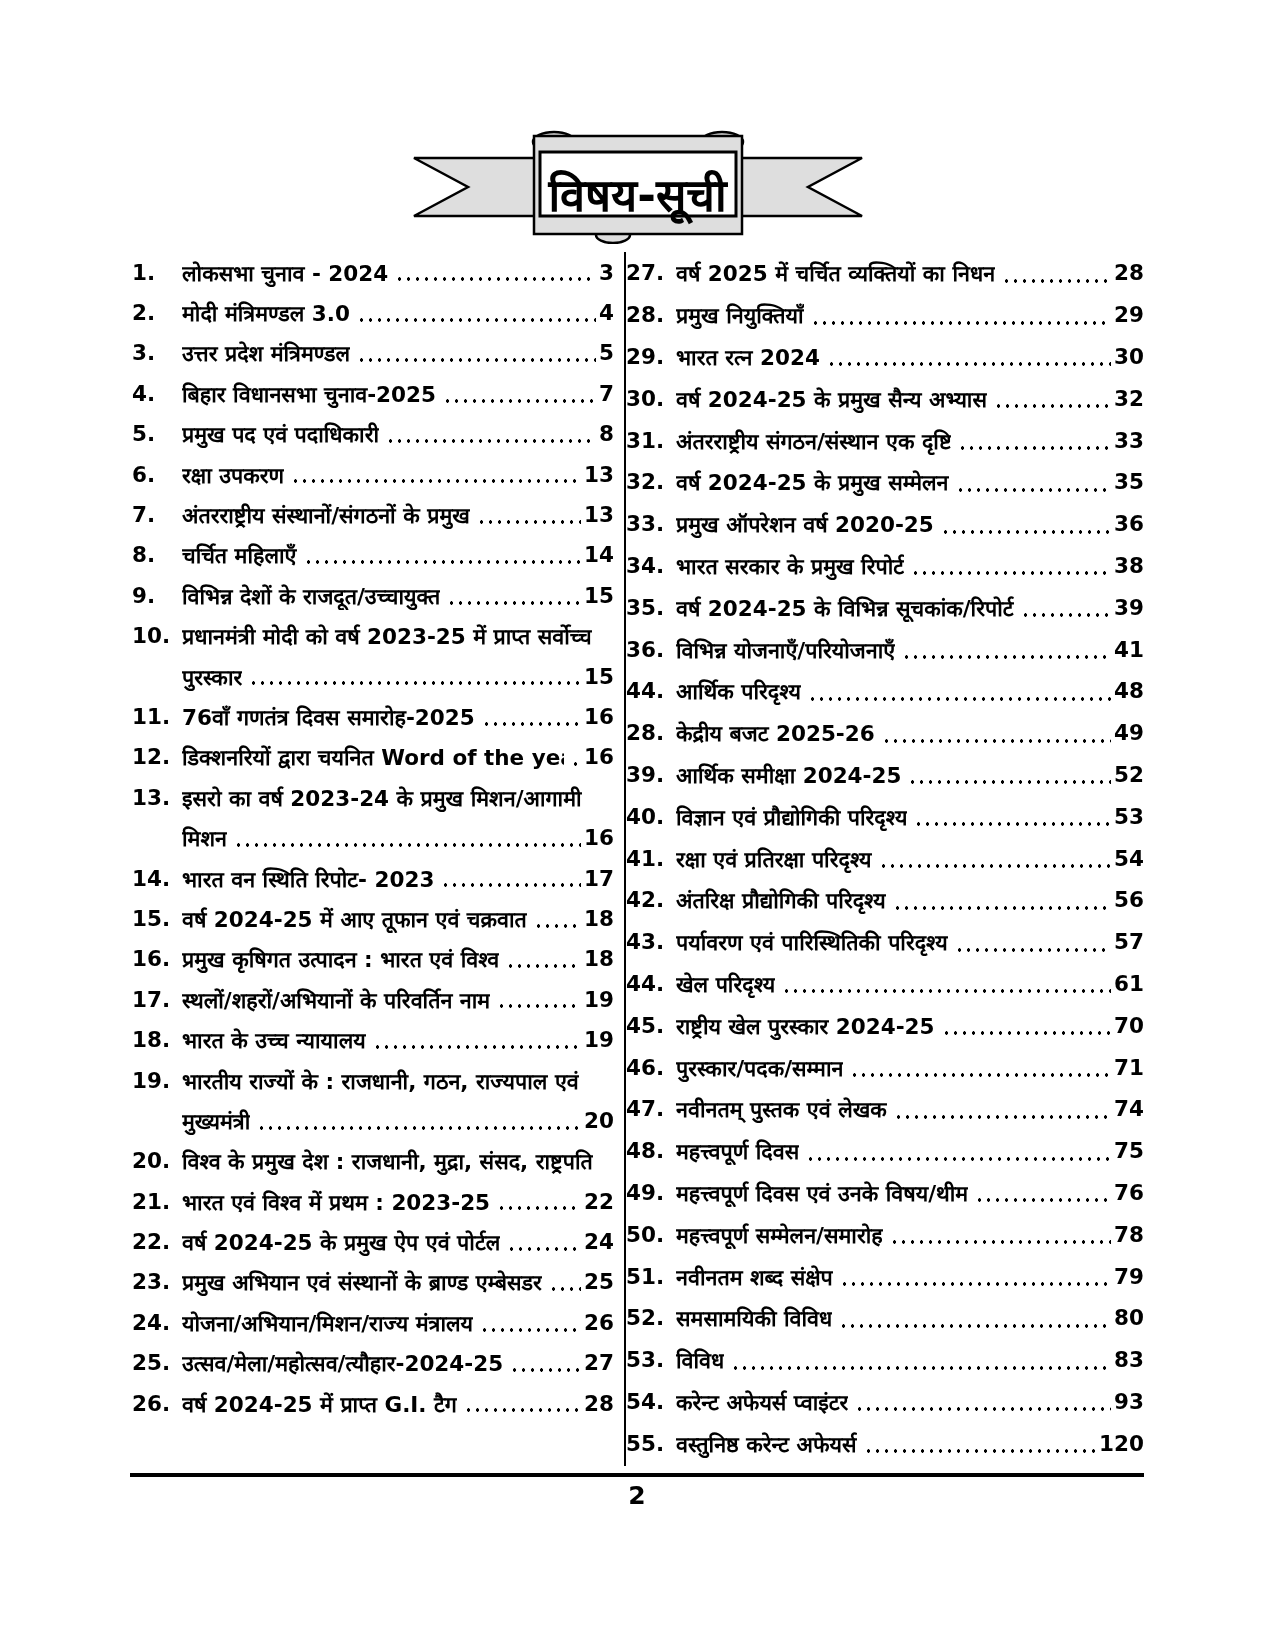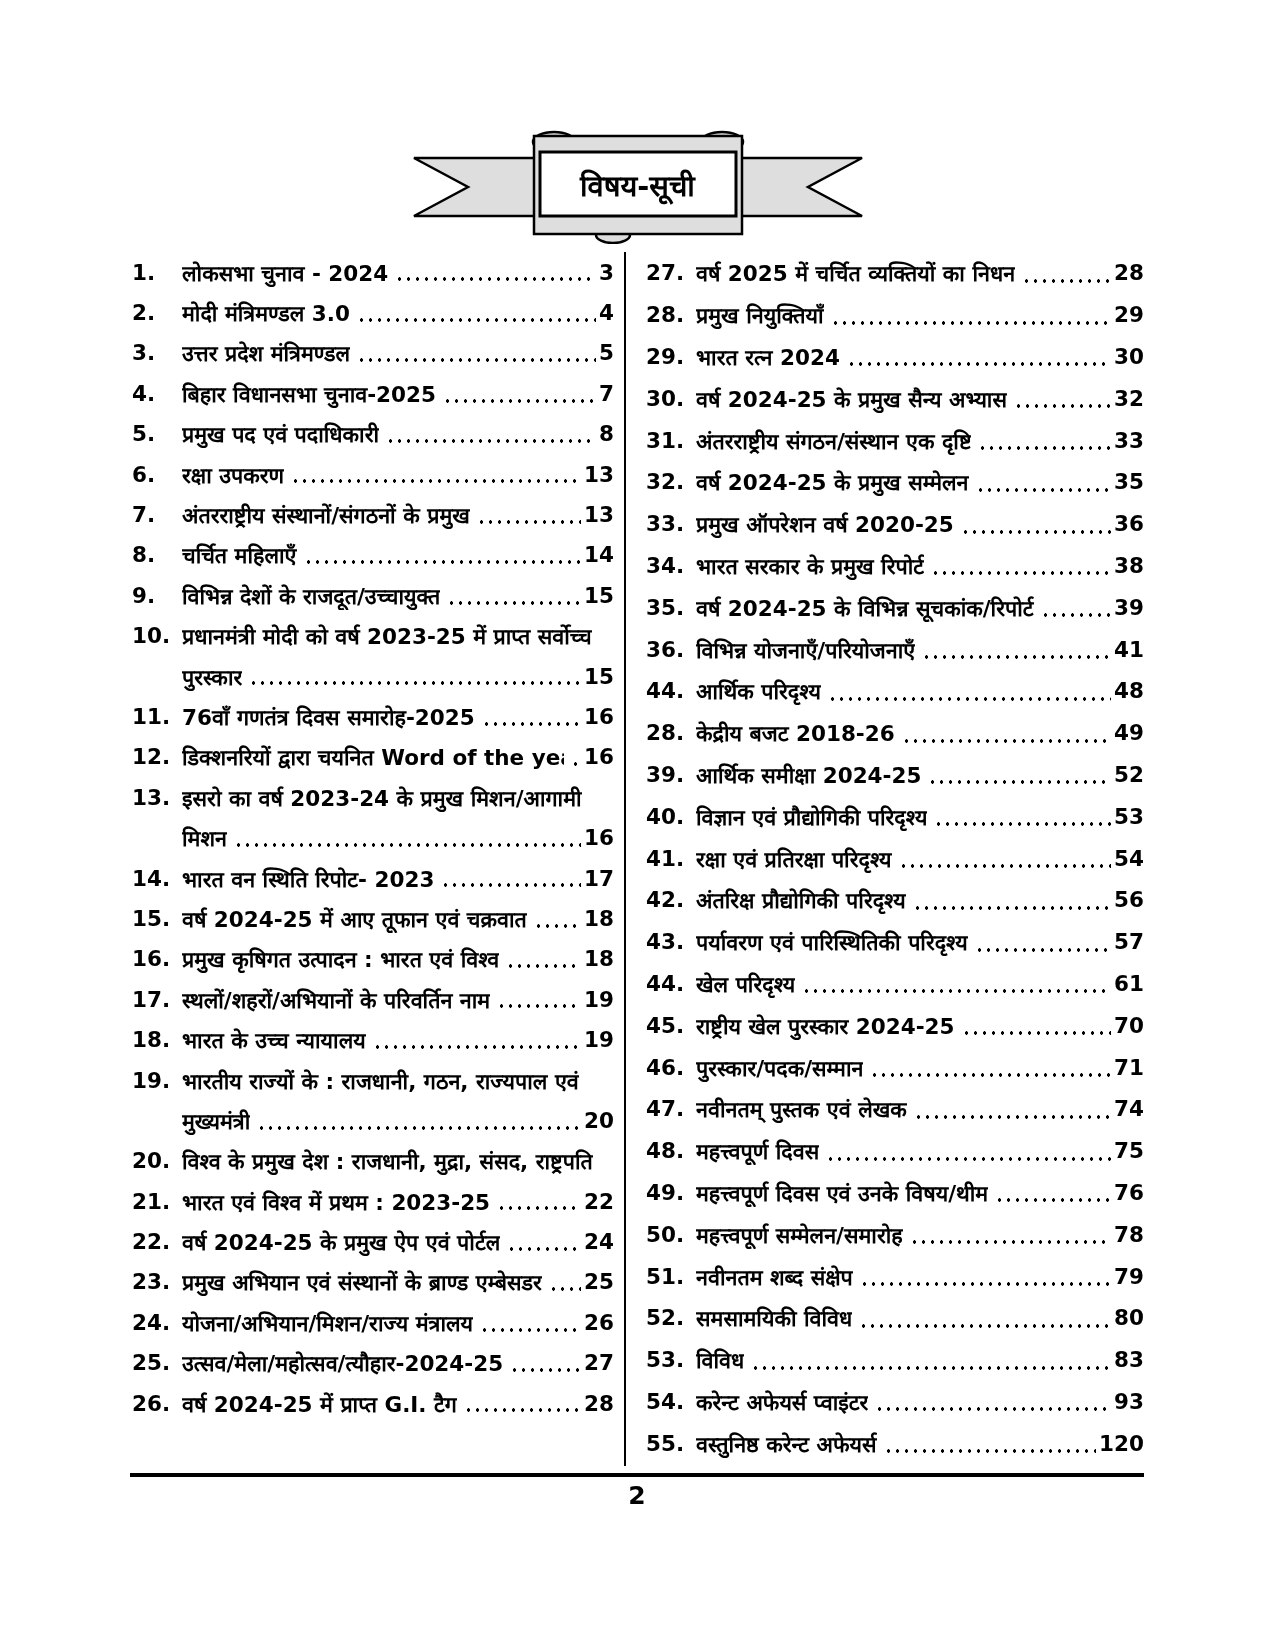--- a/index.html
+++ b/index.html
@@ -8,30 +8,30 @@
     width: 1275px; height: 1650px;
     background: #ffffff; color: #000;
     position: relative;
     font-family: "DejaVu Sans", "Liberation Sans", sans-serif;
   }
 
   
   .banner { position: absolute; top: 124px; left: 50%; transform: translateX(-50%); width: 460px; height: 120px; }
   .banner svg { position: absolute; left: 0; top: 0; }
   .banner-title {
-    position: absolute; left: 132px; top: 24px; width: 196px; height: 72px;
+    position: absolute; left: 132px; top: 33px; width: 196px; height: 72px;
     display: flex; align-items: center; justify-content: center;
-    font-size: 29px; font-weight: 700; white-space: nowrap;
+    font-size: 45px; font-weight: 700; white-space: nowrap;
   }
 
   
   .toc { position: absolute; left: 132px; top: 252px; width: 1012px; height: 1214px; display: flex; }
   .col { display: flex; flex-direction: column; }
   .col-left  { width: 494px; padding-right: 10px; border-right: 2px solid #000; }
-  .col-right { flex: 1; padding-left: 20px; }
+  .col-right { flex: 1; }
 
   .toc-line { display: flex; align-items: center; font-weight: 700; font-size: 21.5px; }
   .col-left  .toc-line { height: 40.4px; }
   .col-right .toc-line { height: 41.8px; }
 
   .t-num  { flex: 0 0 50px; }
   .t-cont { flex: 0 0 50px; }
   .t-txt  { flex: 0 1 auto; white-space: nowrap; overflow: hidden; }
   .t-leader {
     flex: 1 1 10px; min-width: 10px; height: 6px;
@@ -292,21 +292,21 @@
         <span class="t-page">41</span>
       </div>
       <div class="toc-line">
         <span class="t-num">44.</span>
         <span class="t-txt">आर्थिक परिदृश्य</span>
         <span class="t-leader"></span>
         <span class="t-page">48</span>
       </div>
       <div class="toc-line">
         <span class="t-num">28.</span>
-        <span class="t-txt">केद्रीय बजट 2018-26</span>
+        <span class="t-txt">केद्रीय बजट 2025-26</span>
         <span class="t-leader"></span>
         <span class="t-page">49</span>
       </div>
       <div class="toc-line">
         <span class="t-num">39.</span>
         <span class="t-txt">आर्थिक समीक्षा 2024-25</span>
         <span class="t-leader"></span>
         <span class="t-page">52</span>
       </div>
       <div class="toc-line">

